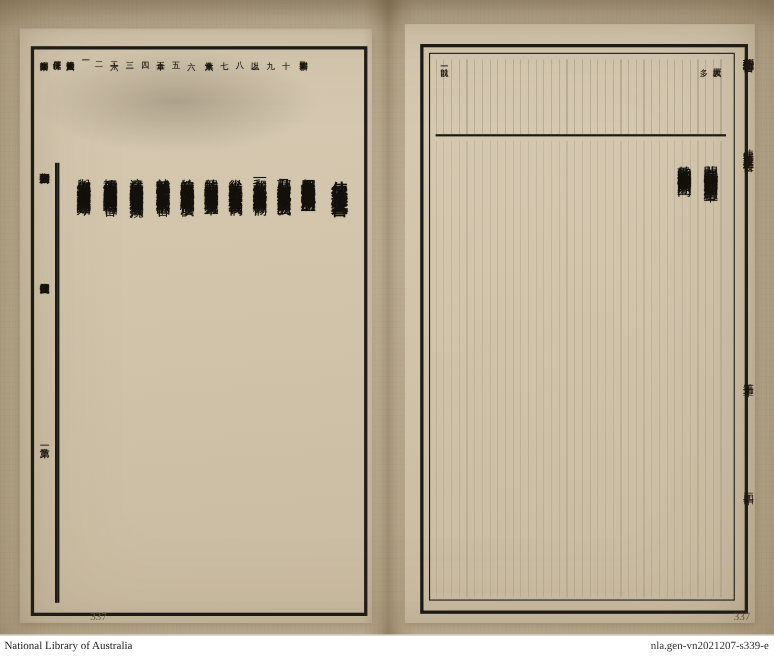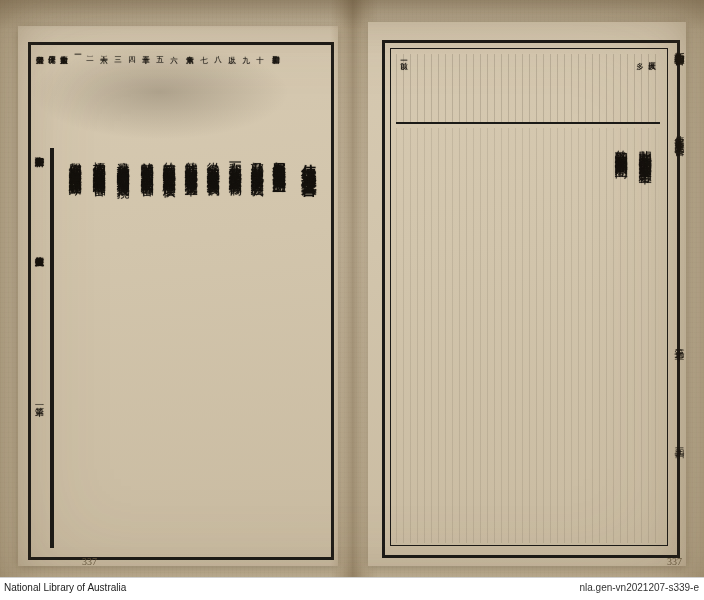--- a/index.html
+++ b/index.html
@@ -146,21 +146,21 @@
     left: 0; bottom: 0;
     width: 704px; height: 22px;
     background: #ffffff;
     border-top: 1px solid #d0d0d0;
   }
   .bottombar .lbl {
     position: absolute;
     top: 4px;
     font-size: 10px;
     color: #222;
-    font-family: Liberation Sans, sans-serif;
+    font-family: Liberation Serif, serif;
   }
   .bottombar .left  { left: 4px; }
   .bottombar .right { right: 5px; color: #333; }
 
   
   .pencil {
     position: absolute;
     font-size: 10px;
     color: #6b5c43;
     font-family: "Liberation Serif", serif;

